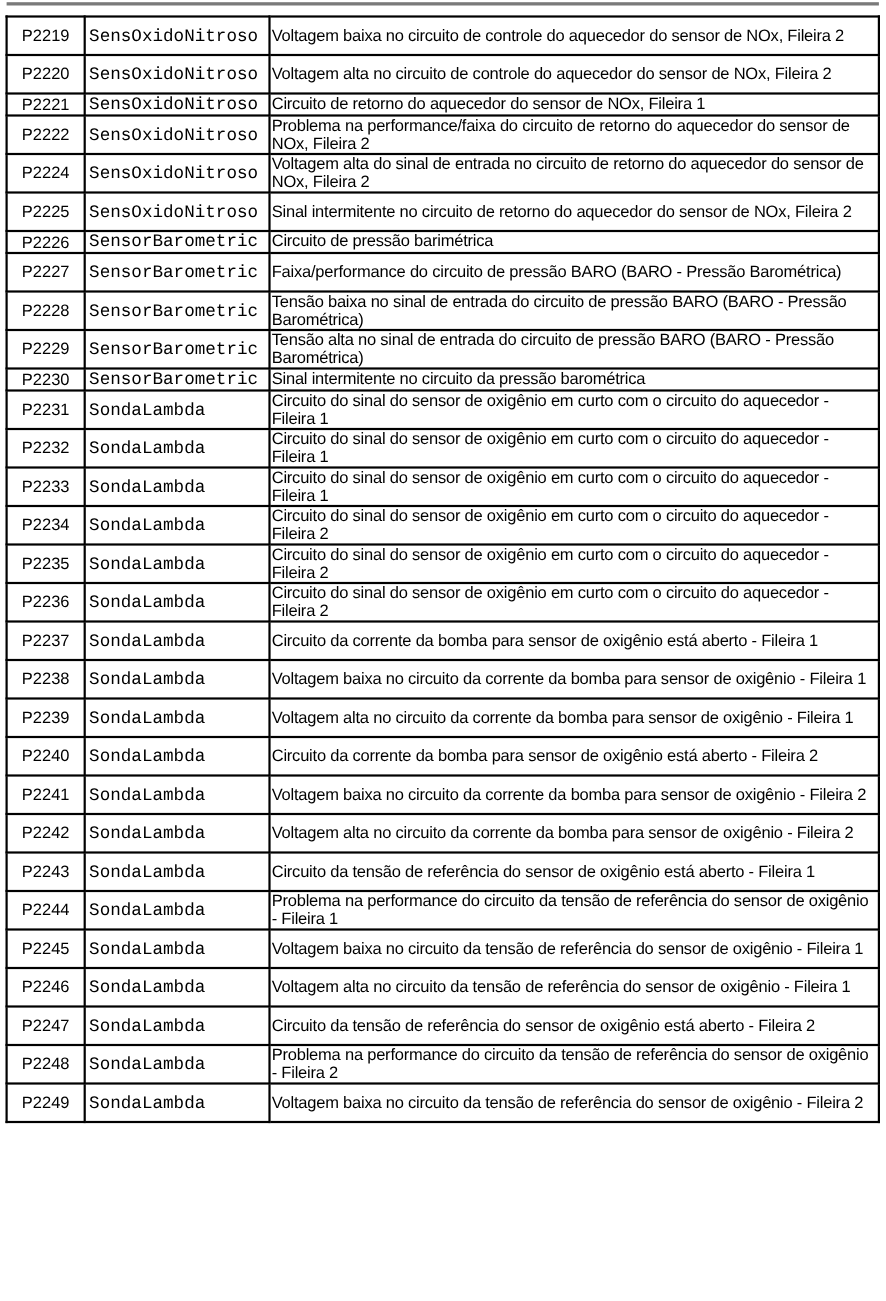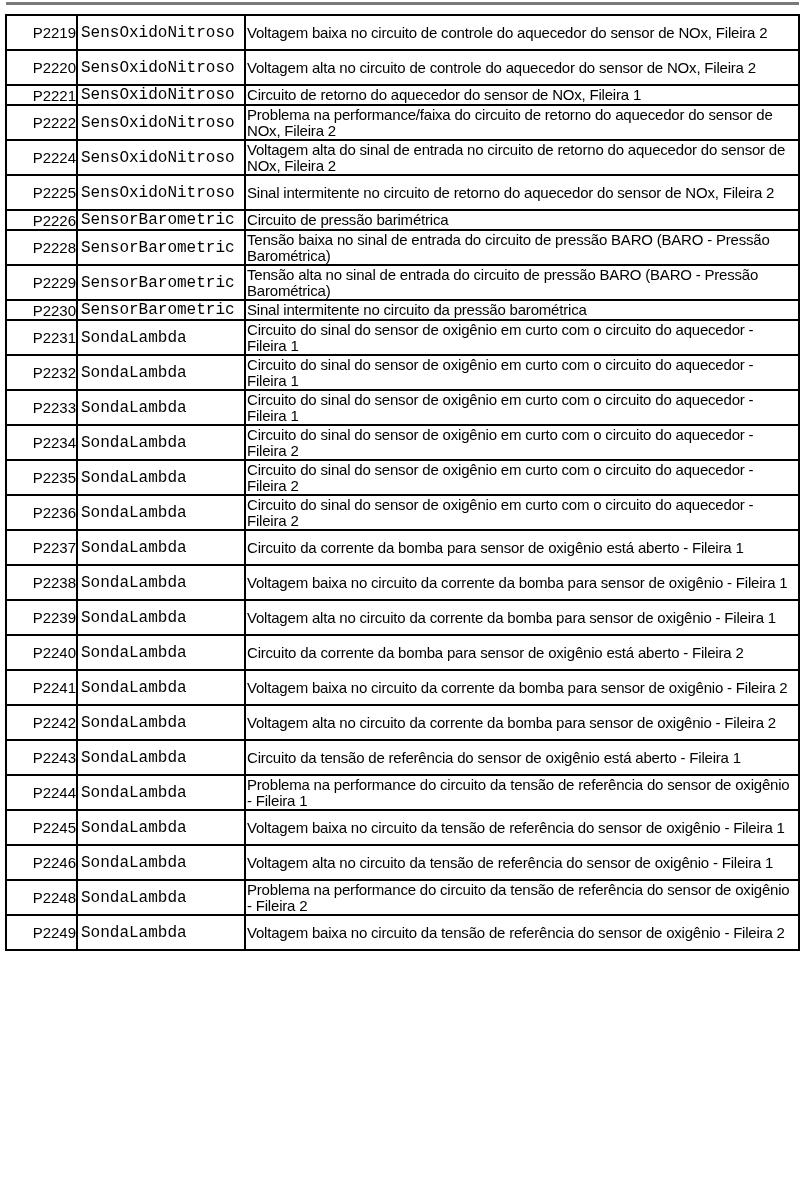--- a/index.html
+++ b/index.html
@@ -17,21 +17,21 @@
     table.dtc td {
       border: 2px solid #000;
       padding: 0;
       vertical-align: middle;
       color: #000;
     }
     td.code {
       width: 69px;
       font-family: "Liberation Sans", sans-serif;
       font-size: 15px;
-      text-align: right;
+      text-align: center;
     }
     td.cat {
       width: 163px;
       font-family: "Liberation Mono", monospace;
       font-size: 16px;
       color: #444;
       padding-left: 3px !important;
       white-space: nowrap;
     }
     td.desc {
@@ -82,20 +82,25 @@
         <td class="code">P2225</td>
         <td class="cat">SensOxidoNitroso</td>
         <td class="desc">Sinal intermitente no circuito de retorno do aquecedor do sensor de NOx, Fileira 2</td>
       </tr>
     <tr class="one">
         <td class="code">P2226</td>
         <td class="cat">SensorBarometric</td>
         <td class="desc">Circuito de pressão barimétrica</td>
       </tr>
     <tr class="two">
+        <td class="code">P2227</td>
+        <td class="cat">SensorBarometric</td>
+        <td class="desc">Faixa/performance do circuito de pressão BARO (BARO - Pressão Barométrica)</td>
+      </tr>
+    <tr class="two">
         <td class="code">P2228</td>
         <td class="cat">SensorBarometric</td>
         <td class="desc">Tensão baixa no sinal de entrada do circuito de pressão BARO (BARO - Pressão Barométrica)</td>
       </tr>
     <tr class="two">
         <td class="code">P2229</td>
         <td class="cat">SensorBarometric</td>
         <td class="desc">Tensão alta no sinal de entrada do circuito de pressão BARO (BARO - Pressão Barométrica)</td>
       </tr>
     <tr class="one">
@@ -177,20 +182,25 @@
         <td class="code">P2245</td>
         <td class="cat">SondaLambda</td>
         <td class="desc">Voltagem baixa no circuito da tensão de referência do sensor de oxigênio - Fileira 1</td>
       </tr>
     <tr class="two">
         <td class="code">P2246</td>
         <td class="cat">SondaLambda</td>
         <td class="desc">Voltagem alta no circuito da tensão de referência do sensor de oxigênio - Fileira 1</td>
       </tr>
     <tr class="two">
+        <td class="code">P2247</td>
+        <td class="cat">SondaLambda</td>
+        <td class="desc">Circuito da tensão de referência do sensor de oxigênio está aberto - Fileira 2</td>
+      </tr>
+    <tr class="two">
         <td class="code">P2248</td>
         <td class="cat">SondaLambda</td>
         <td class="desc">Problema na performance do circuito da tensão de referência do sensor de oxigênio - Fileira 2</td>
       </tr>
     <tr class="two">
         <td class="code">P2249</td>
         <td class="cat">SondaLambda</td>
         <td class="desc">Voltagem baixa no circuito da tensão de referência do sensor de oxigênio - Fileira 2</td>
       </tr>
   </tbody>

